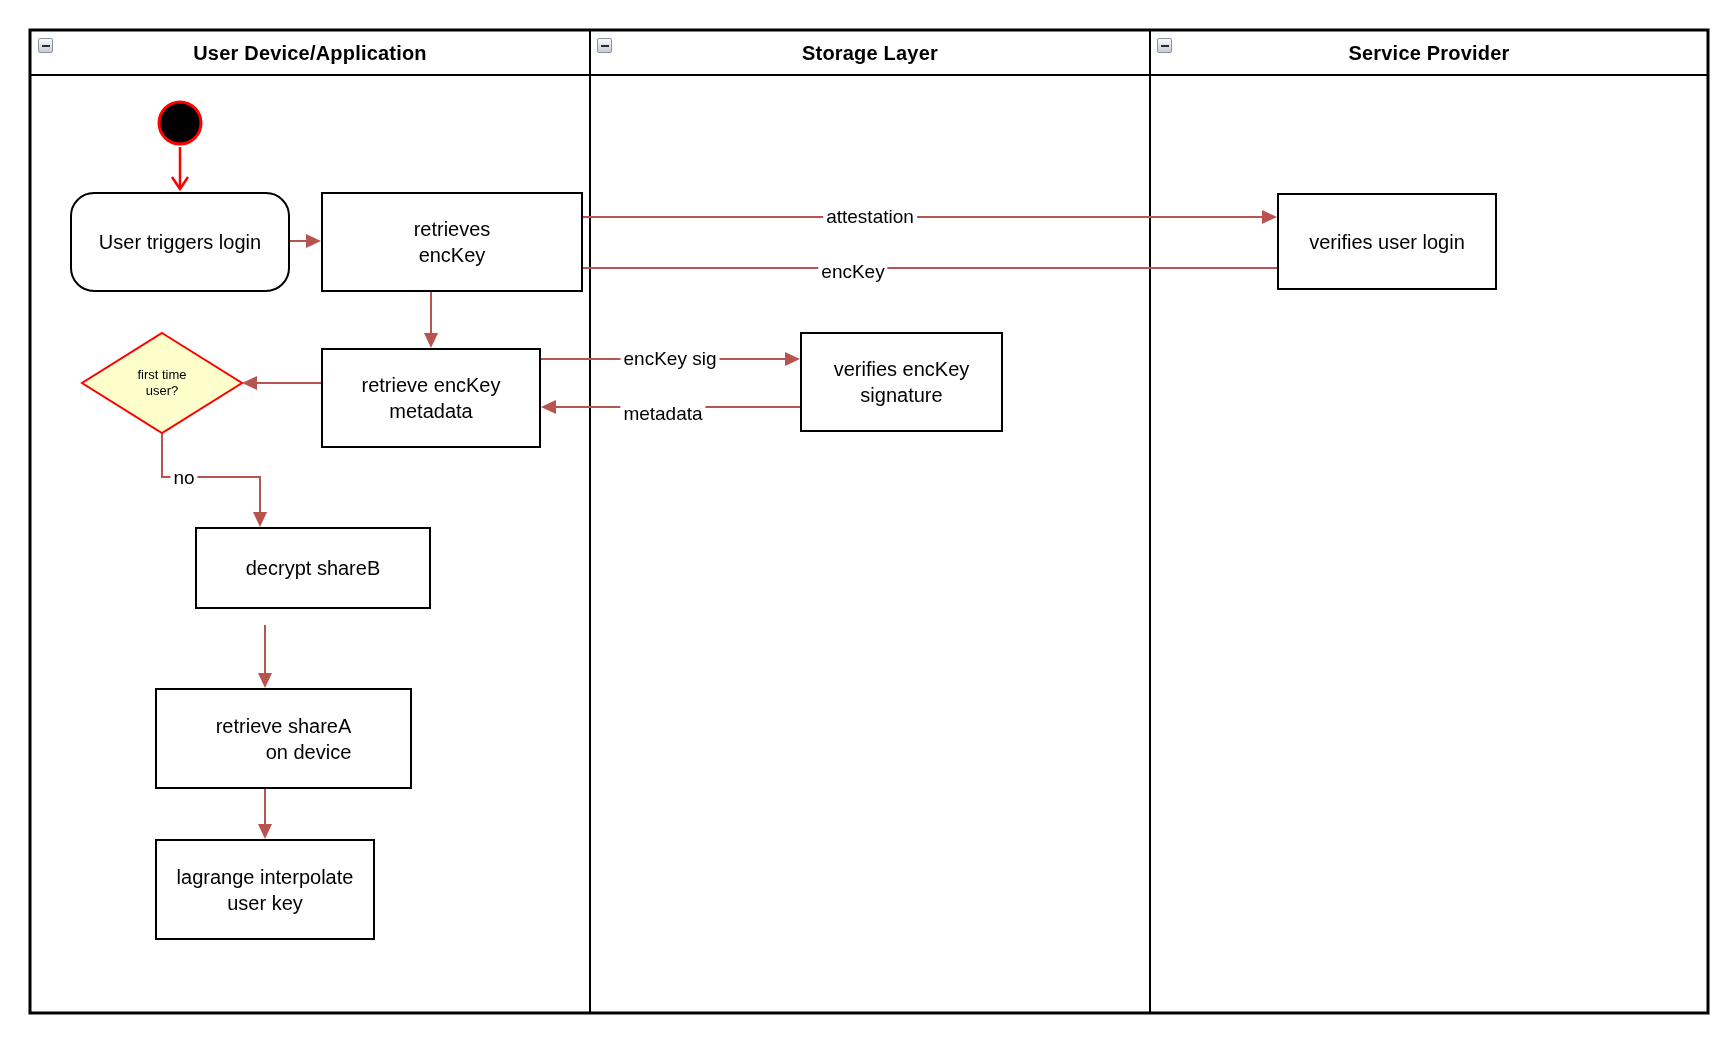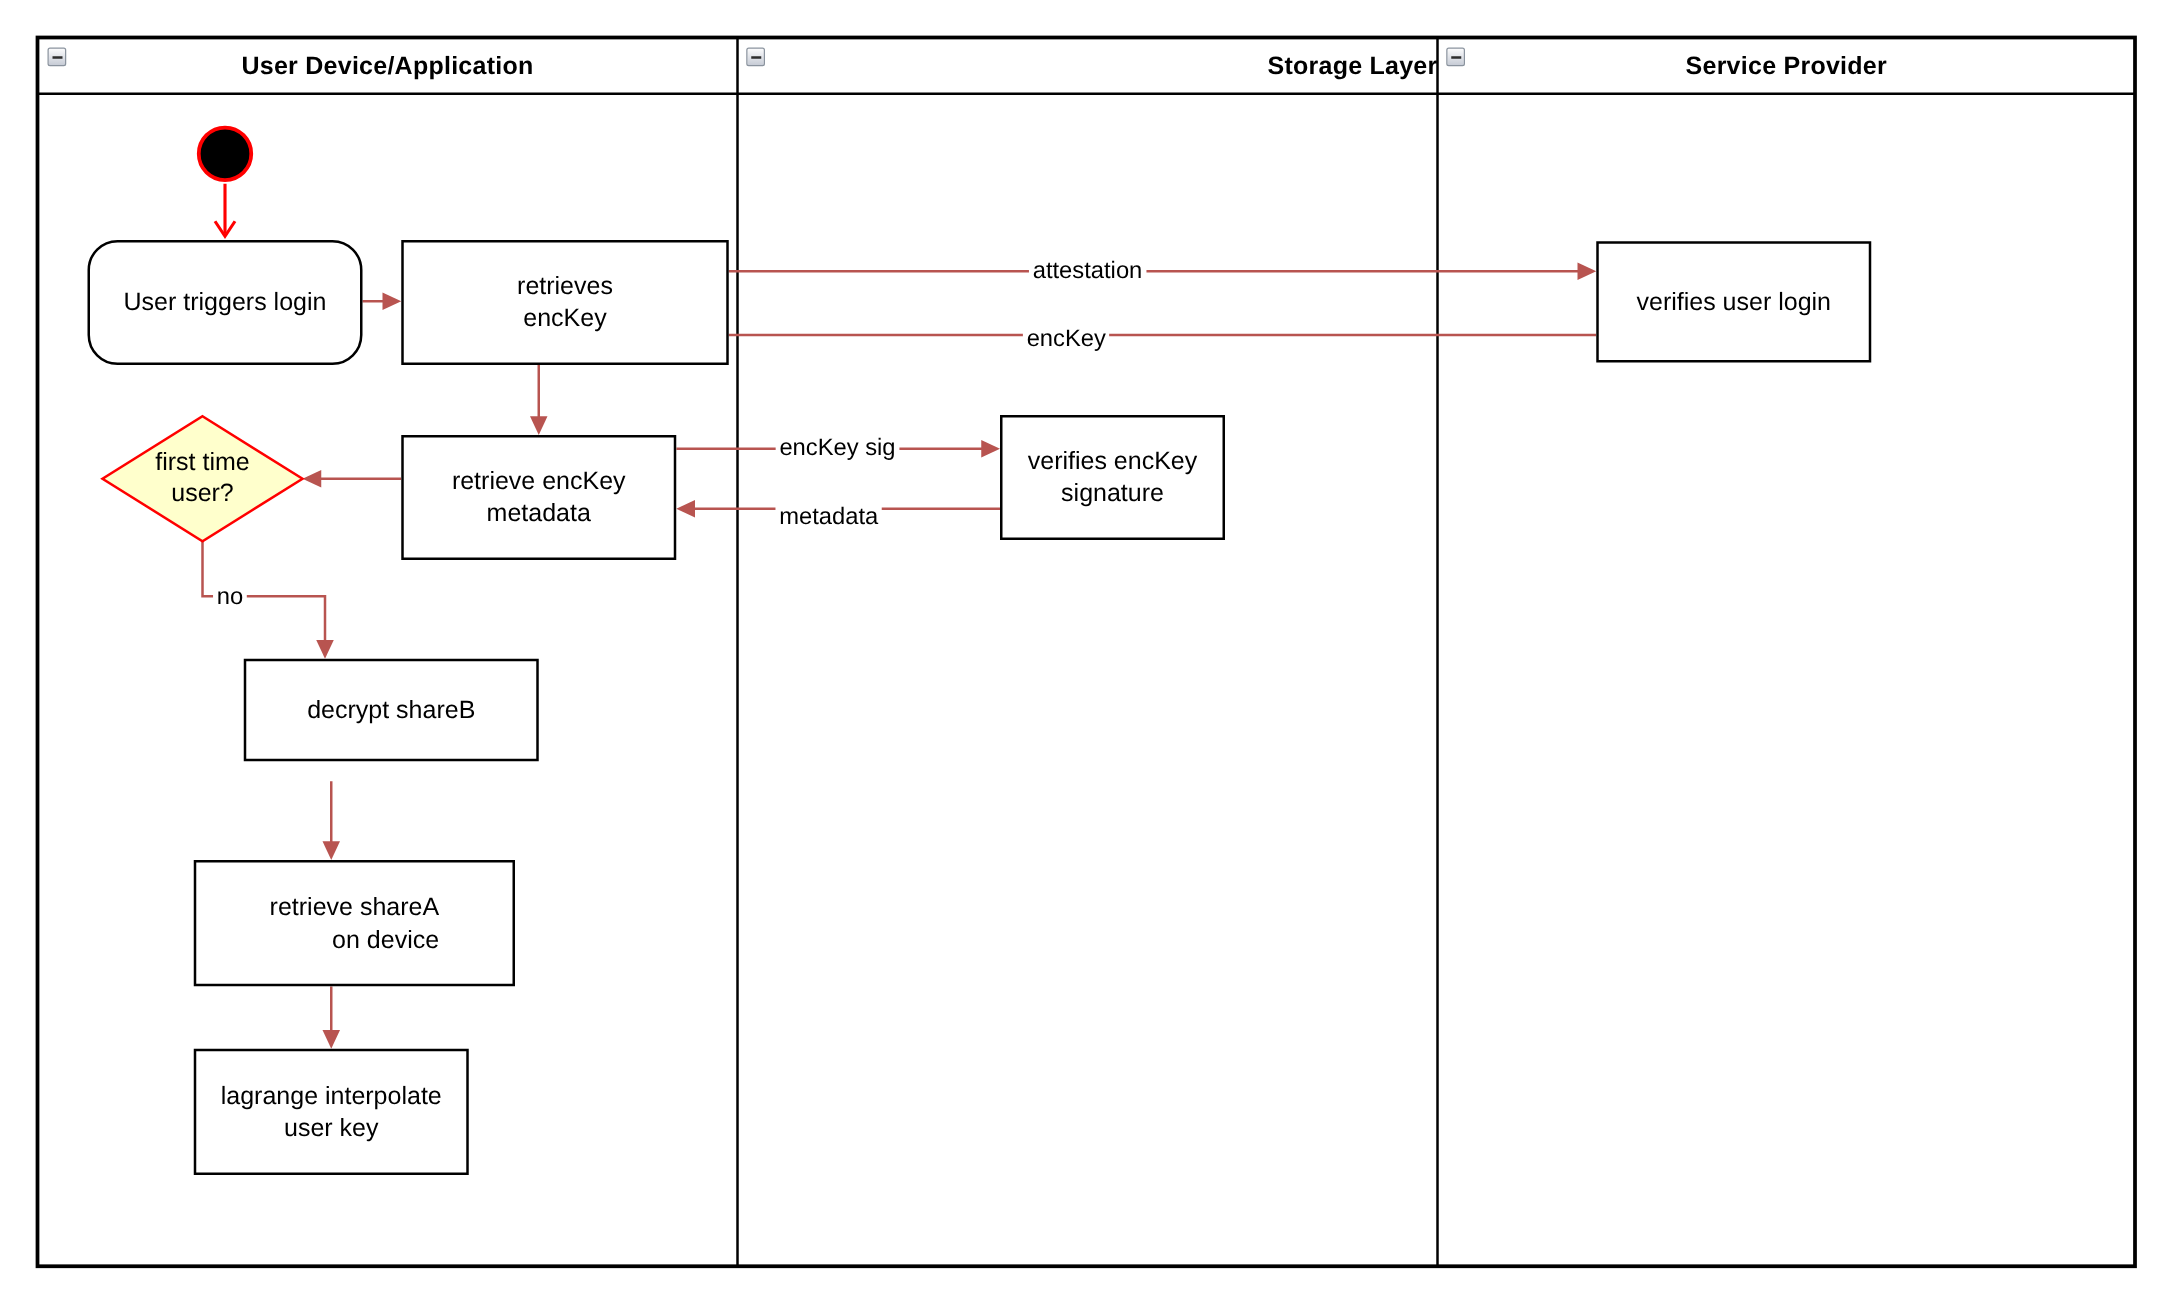--- a/index.html
+++ b/index.html
@@ -43,21 +43,21 @@
   .collapse-icon .bar{width:8px;height:2px;background:#2d2d2d;}
 
   
   .node{
     position:absolute;background:var(--node-fill);border:2px solid var(--node-border);
     display:flex;align-items:center;justify-content:center;text-align:center;
     font-size:20px;line-height:1.3;white-space:pre-line;
   }
   .decision-label{
     position:absolute;display:flex;align-items:center;justify-content:center;text-align:center;
-    font-size:20px;line-height:1.25;white-space:pre-line;background:transparent;
+    font-size:13px;line-height:1.25;white-space:pre-line;background:transparent;
   }
 
   
   .edge-label{
     position:absolute;transform:translate(-50%,-50%);background:var(--background);
     font-size:19px;padding:0 3px;white-space:nowrap;
   }
 </style>
 </head>
 <body>
@@ -119,21 +119,21 @@
       <line class="flow-line" x1="265" y1="789" x2="265" y2="830"></line>
       <polygon class="flow-head" points="265,839 258,824 272,824"></polygon>
     </g>
 
     <polygon class="decision-shape" points="162,333 242,383 162,433 82,383"></polygon>
   </svg>
 
   <div class="lane-title" style="left:30px;width:560px;">
     <span>User Device/Application</span>
   </div>
-  <div class="lane-title" style="left:590px;width:560px;justify-content:flex-end;">
+  <div class="lane-title" style="left:590px;width:560px;">
     <span>Storage Layer</span>
   </div>
   <div class="lane-title" style="left:1150px;width:558px;">
     <span>Service Provider</span>
   </div>
 
   <div class="collapse-icon" style="left:38px;">
       <span class="bar"></span>
     </div>
   <div class="collapse-icon" style="left:597px;">
@@ -152,21 +152,21 @@
 metadata</div>
 
   <div class="node" style="left:147px;top:527px;width:236px;height:82px;margin-left:48px;">decrypt shareB</div>
 
   <div class="node" style="left:155px;top:688px;width:257px;height:101px;text-align:right;">retrieve shareA
 on device</div>
 
   <div class="node" style="left:155px;top:839px;width:220px;height:101px;">lagrange interpolate
 user key</div>
 
-  <div class="node" style="left:800px;top:332px;width:180px;height:100px;">verifies encKey
+  <div class="node" style="left:800px;top:332px;width:203px;height:100px;">verifies encKey
 signature</div>
 
   <div class="node" style="left:1277px;top:193px;width:220px;height:97px;">verifies user login</div>
 
   <div class="decision-label" style="left:82px;top:343px;width:160px;height:80px;">first time
 user?</div>
 
   <div class="edge-label" style="left:870px;top:217px;">attestation</div>
 
   <div class="edge-label" style="left:853px;top:272px;">encKey</div>

